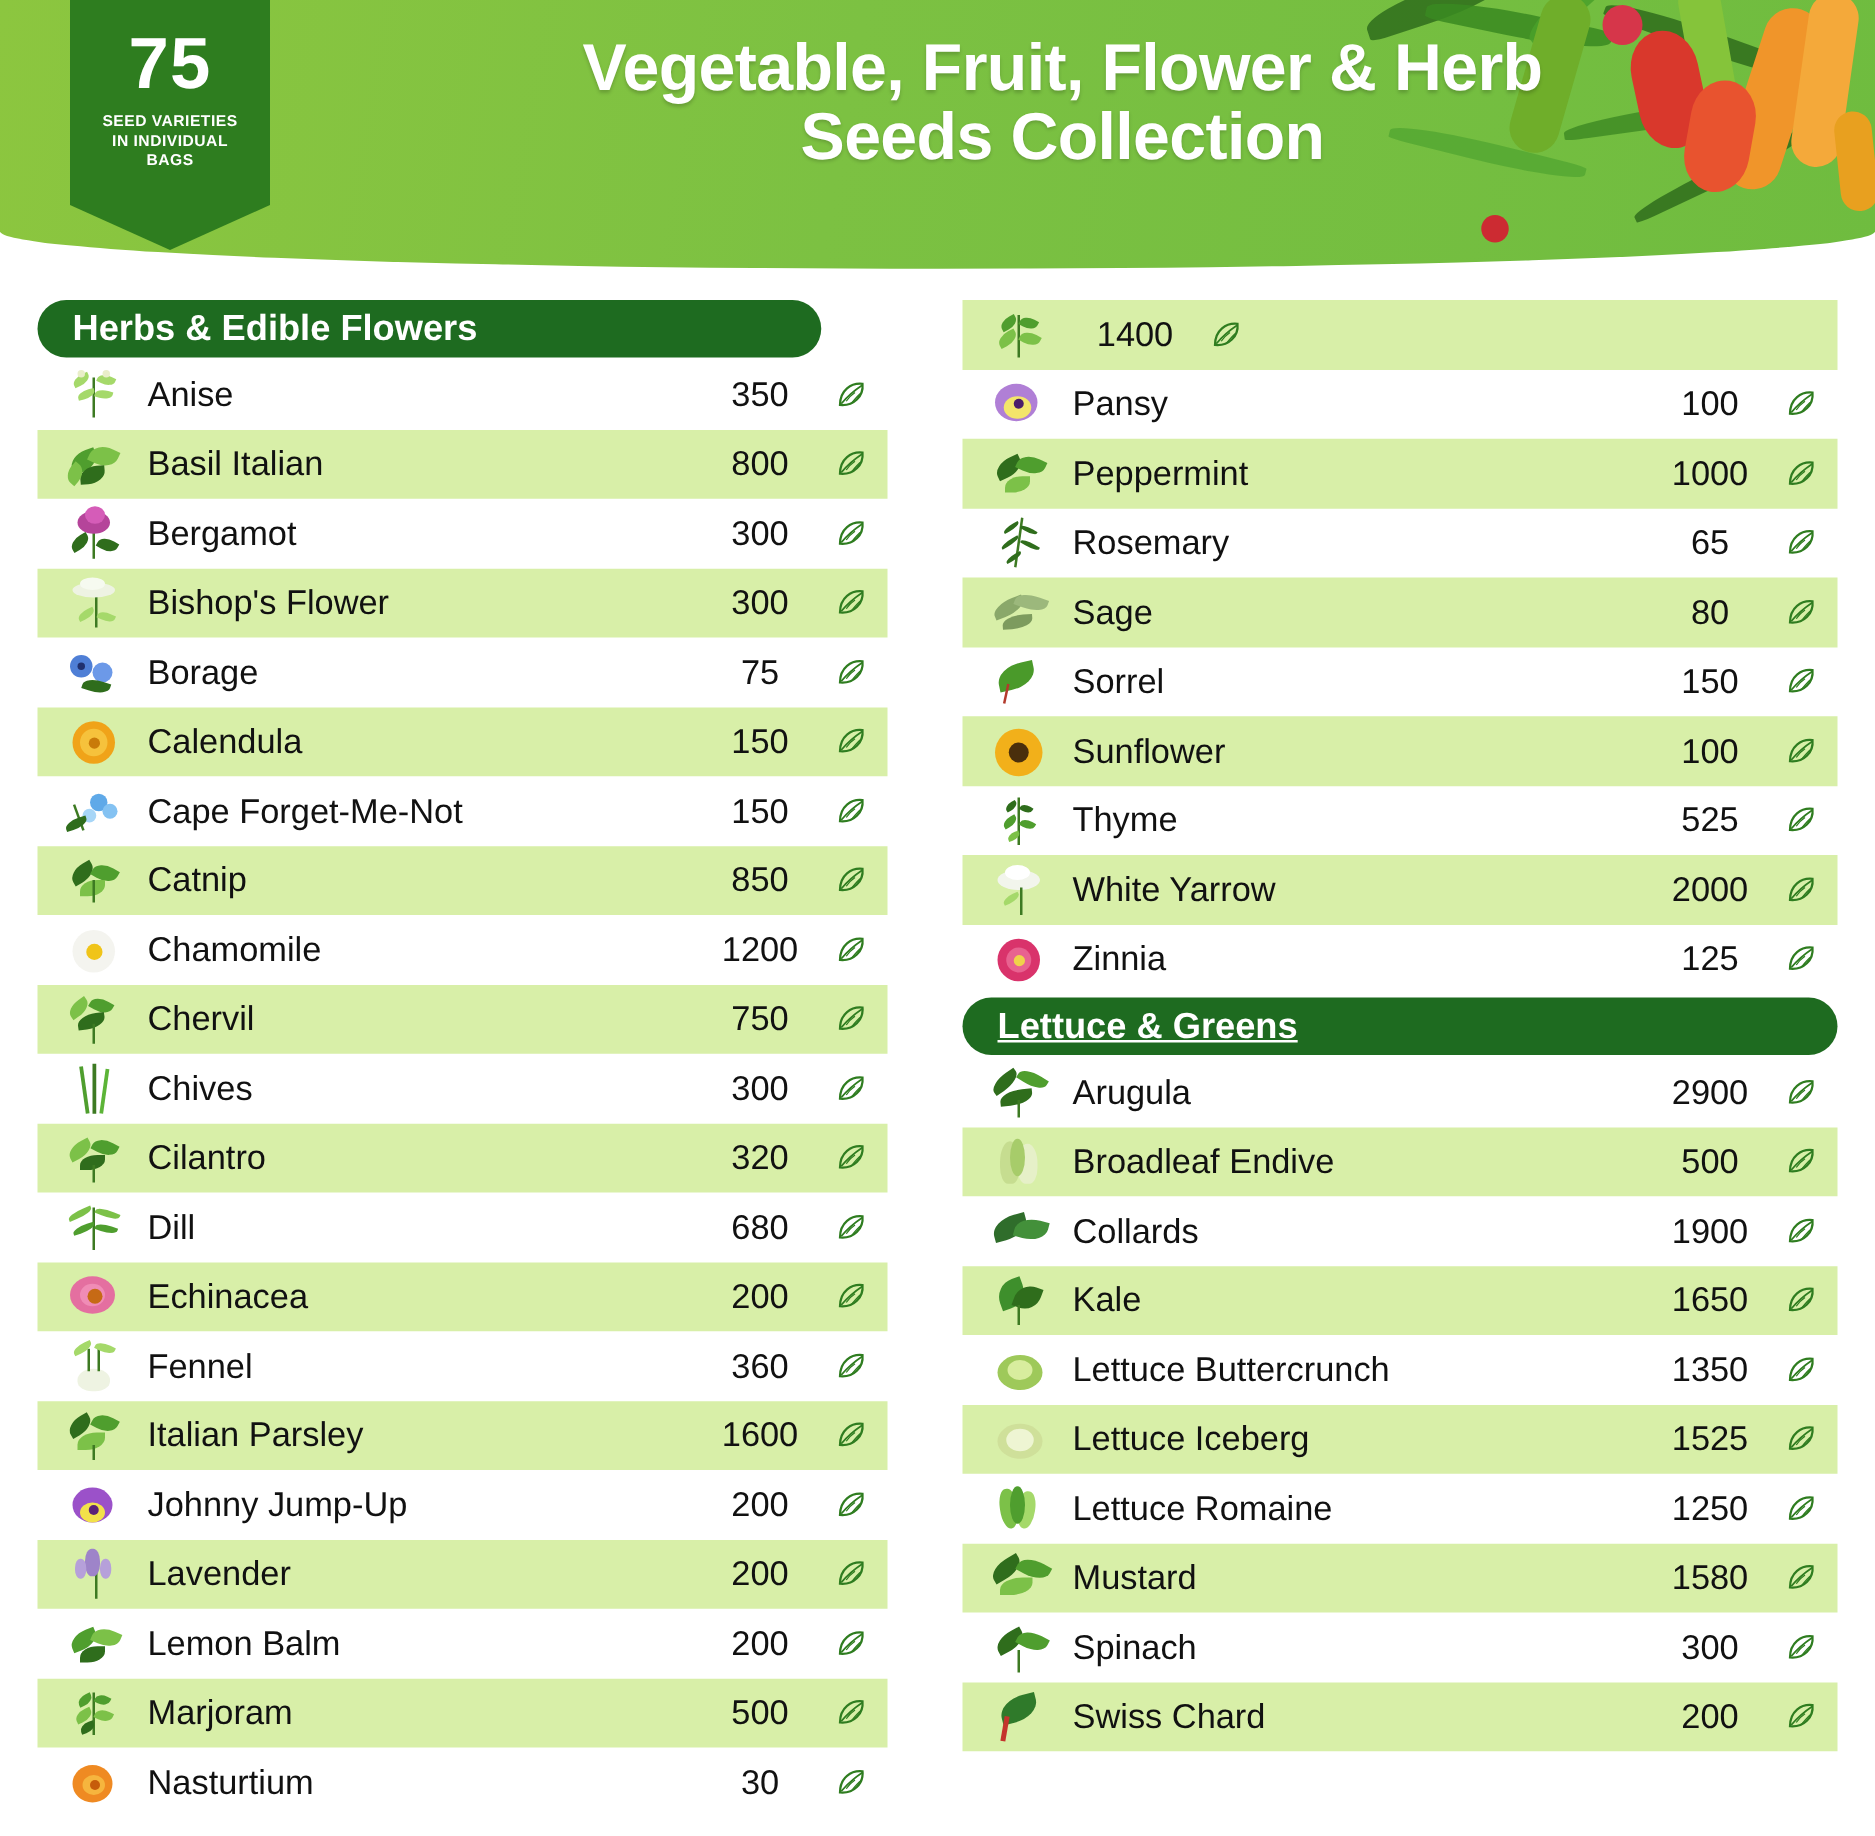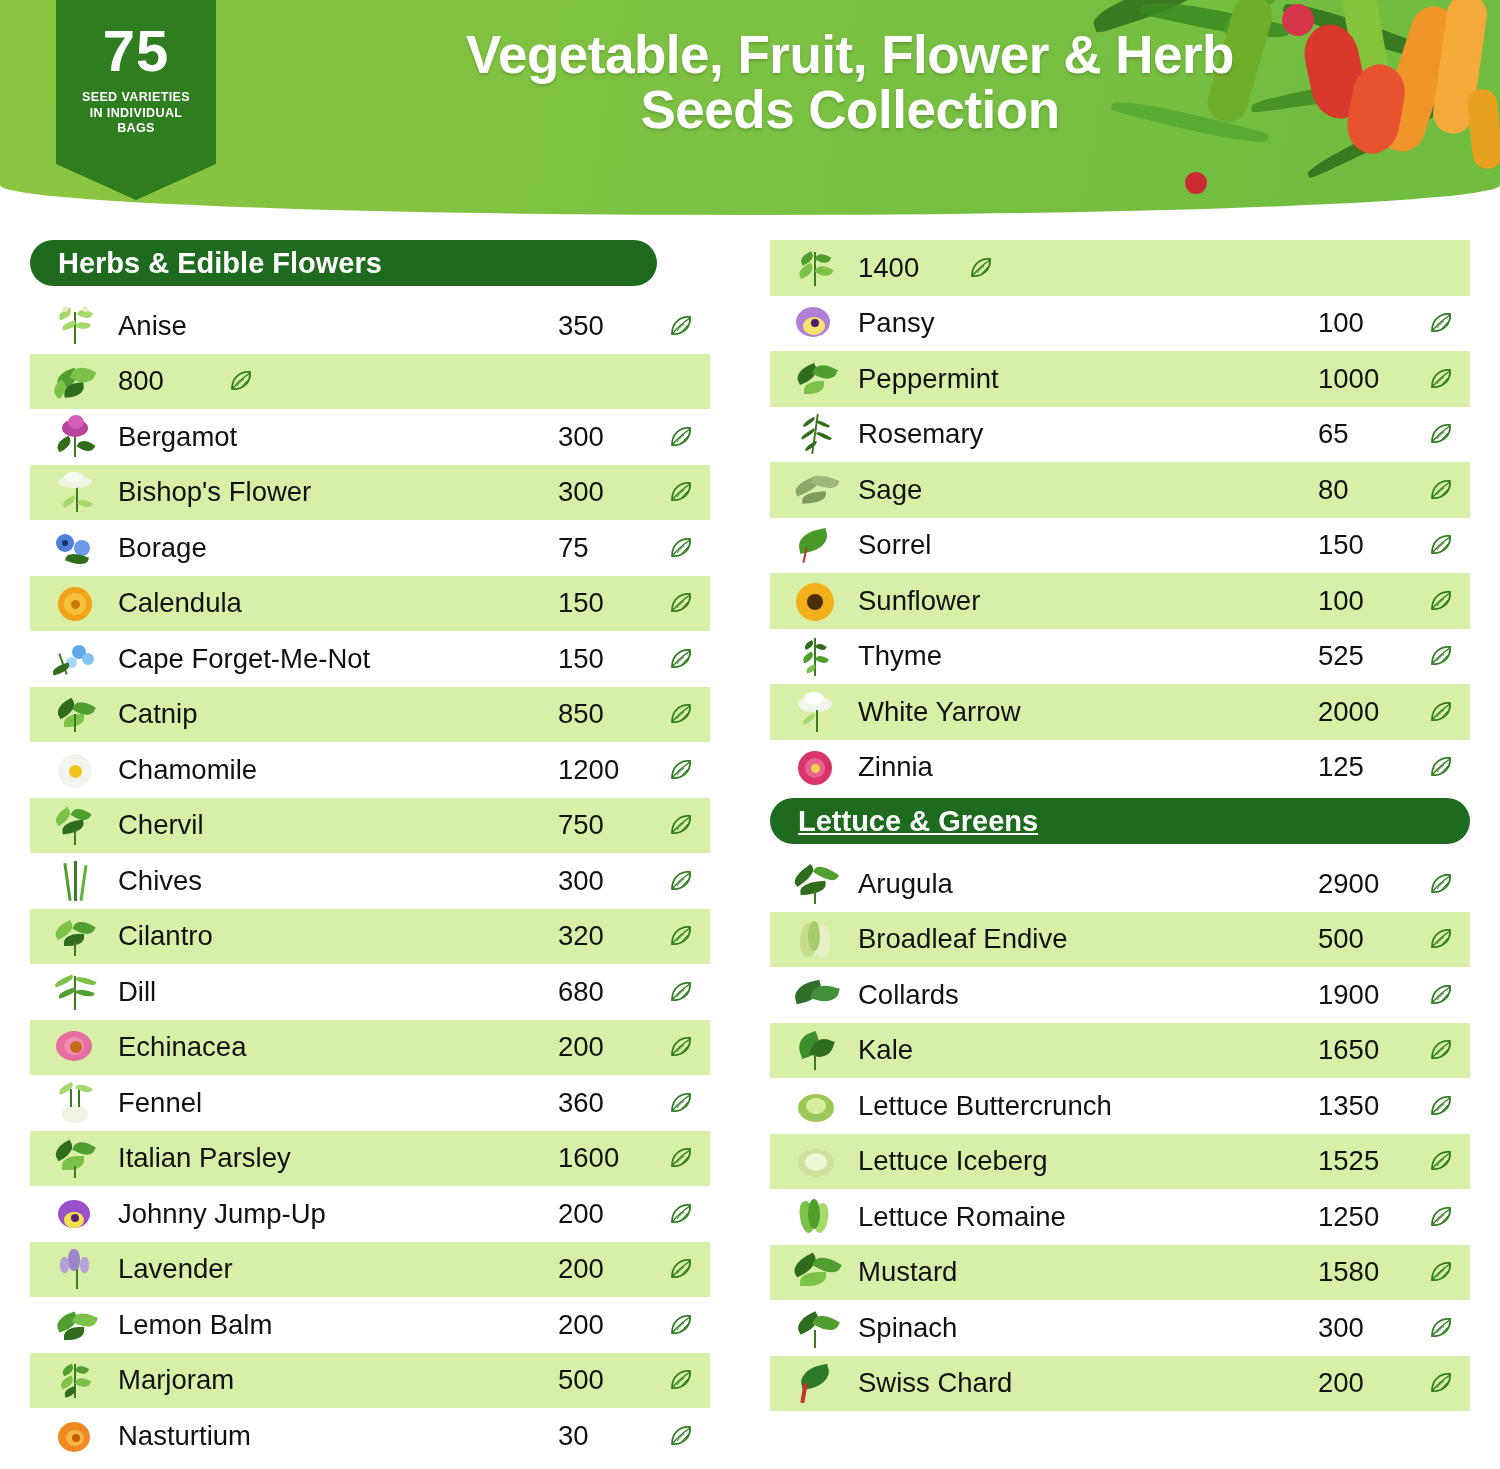--- a/index.html
+++ b/index.html
@@ -114,21 +114,21 @@
   .section-header {
     height: 46px;
     background: #1e6b20;
     border-radius: 23px;
     display: flex;
     align-items: center;
     padding-left: 28px;
     color: #ffffff;
     font-size: 29px;
     font-weight: bold;
-    margin-bottom: 12px;
+    margin-bottom: 2px;
   }
   .section-header.narrow { width: 627px; }
   .section-header.wide { width: 700px; text-decoration: underline; }
 
   .row {
     display: flex;
     align-items: center;
     height: 55.5px;
     padding-left: 2px;
   }
@@ -144,21 +144,21 @@
     flex: 1;
     font-size: 27.5px;
     color: #111111;
     font-weight: 500;
     white-space: nowrap;
   }
   .row-count {
     font-size: 27.5px;
     color: #111111;
     font-weight: 500;
-    text-align: left;
+    text-align: center;
     width: 110px;
     padding-right: 10px;
   }
   .row-seed {
     width: 42px;
     min-width: 42px;
     display: flex;
     align-items: center;
     justify-content: flex-start;
   }
@@ -267,20 +267,21 @@
           </div>
           <div class="row alt">
             <div class="row-icon">
               <span class="ic-wrap" style="position:absolute;inset:0;">
                 <span class="ic leaf" style="left:24px;top:14px;width:22px;height:16px;transform:rotate(-20deg);"></span>
                 <span class="ic leaf light" style="left:40px;top:10px;width:22px;height:16px;transform:rotate(25deg);"></span>
                 <span class="ic leaf dark" style="left:32px;top:26px;width:20px;height:14px;transform:rotate(-5deg);"></span>
                 <span class="ic leaf light" style="left:20px;top:26px;width:16px;height:12px;transform:rotate(-50deg);"></span>
               </span>
             </div>
+            <div class="row-name">Basil Italian</div>
             <div class="row-count">800</div>
             <div class="row-seed">
               <svg class="seed-glyph" viewBox="0 0 26 26">
                 <path d="M4 21 C4 9 13 3 22 4 C23 14 15 22 4 21 Z" fill="none" stroke="#2f7d20" stroke-width="1.8"></path>
                 <path d="M5 20 C10 14 16 9 22 5" fill="none" stroke="#2f7d20" stroke-width="1.4"></path>
                 <path d="M9 18 C11 15 13 13 16 11" fill="none" stroke="#2f7d20" stroke-width="1"></path>
                 <path d="M13 20 C15 17 17 15 20 12" fill="none" stroke="#2f7d20" stroke-width="1"></path>
               </svg>
             </div>
           </div>

